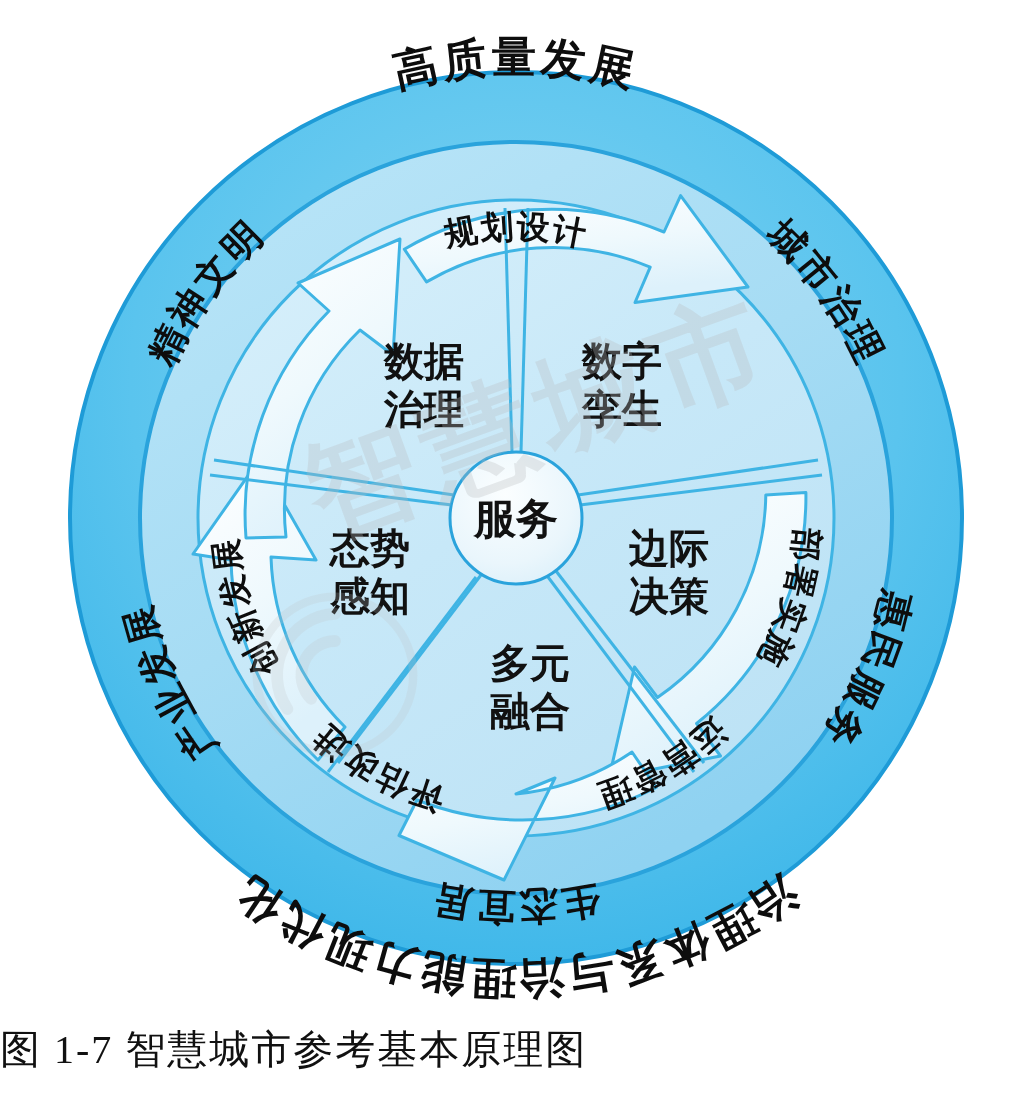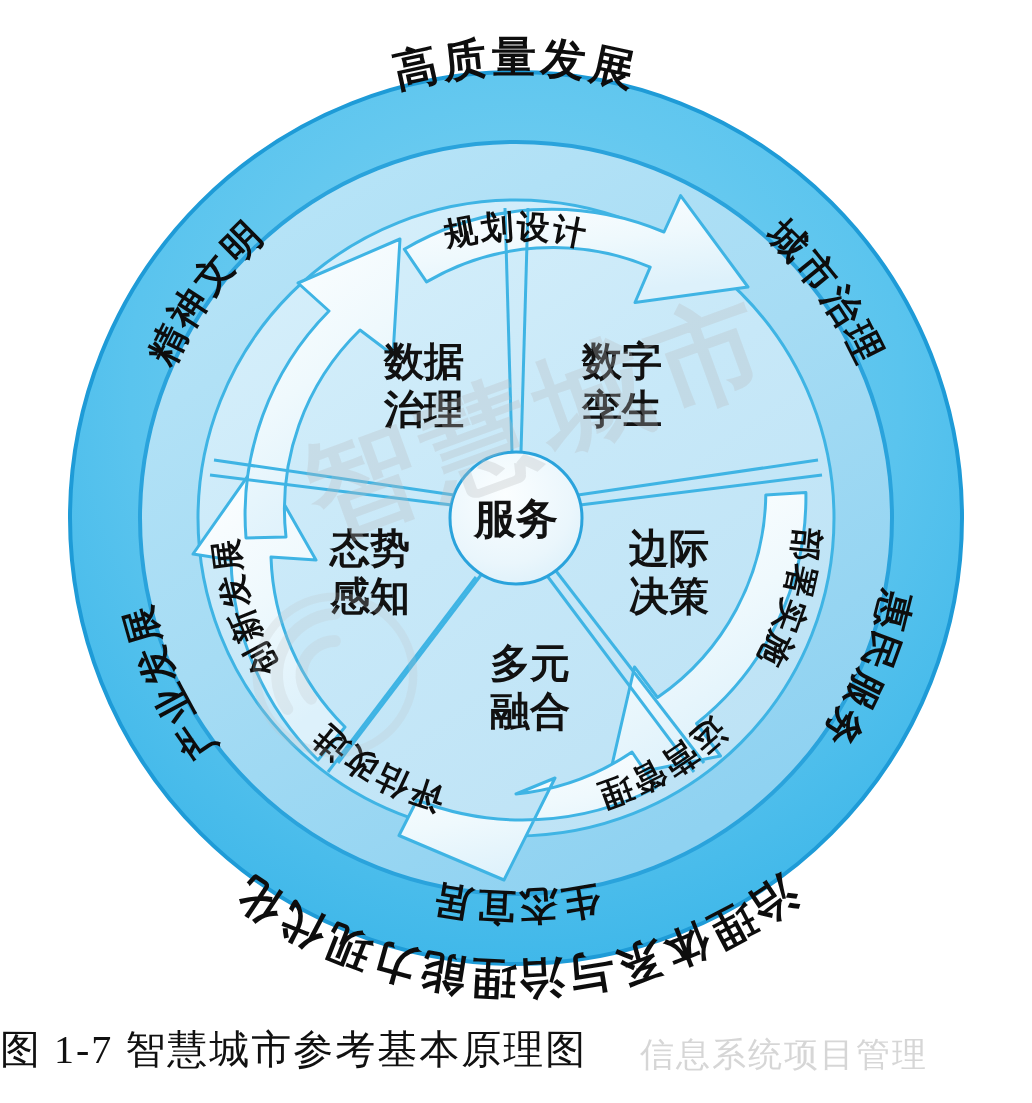--- a/index.html
+++ b/index.html
@@ -238,17 +238,16 @@
 </svg>
 
 <div class="watermark wm-center">智慧城市</div>
 
 <svg class="watermark wm-logo" viewBox="0 0 100 100">
   <circle cx="50" cy="50" r="46" fill="none" stroke="#bfc3c6" stroke-width="5"></circle>
   <path d="M 50 14 A 36 36 0 0 0 22 70" fill="none" stroke="#bfc3c6" stroke-width="7" stroke-linecap="round"></path>
   <path d="M 50 30 A 20 20 0 0 0 36 64" fill="none" stroke="#bfc3c6" stroke-width="7" stroke-linecap="round"></path>
 </svg>
 
-<div class="watermark wm-caption">信息系统项目管理</div>
 
 <div class="caption">图 1-7  智慧城市参考基本原理图</div>
 
 </div>
 
 </body></html>

